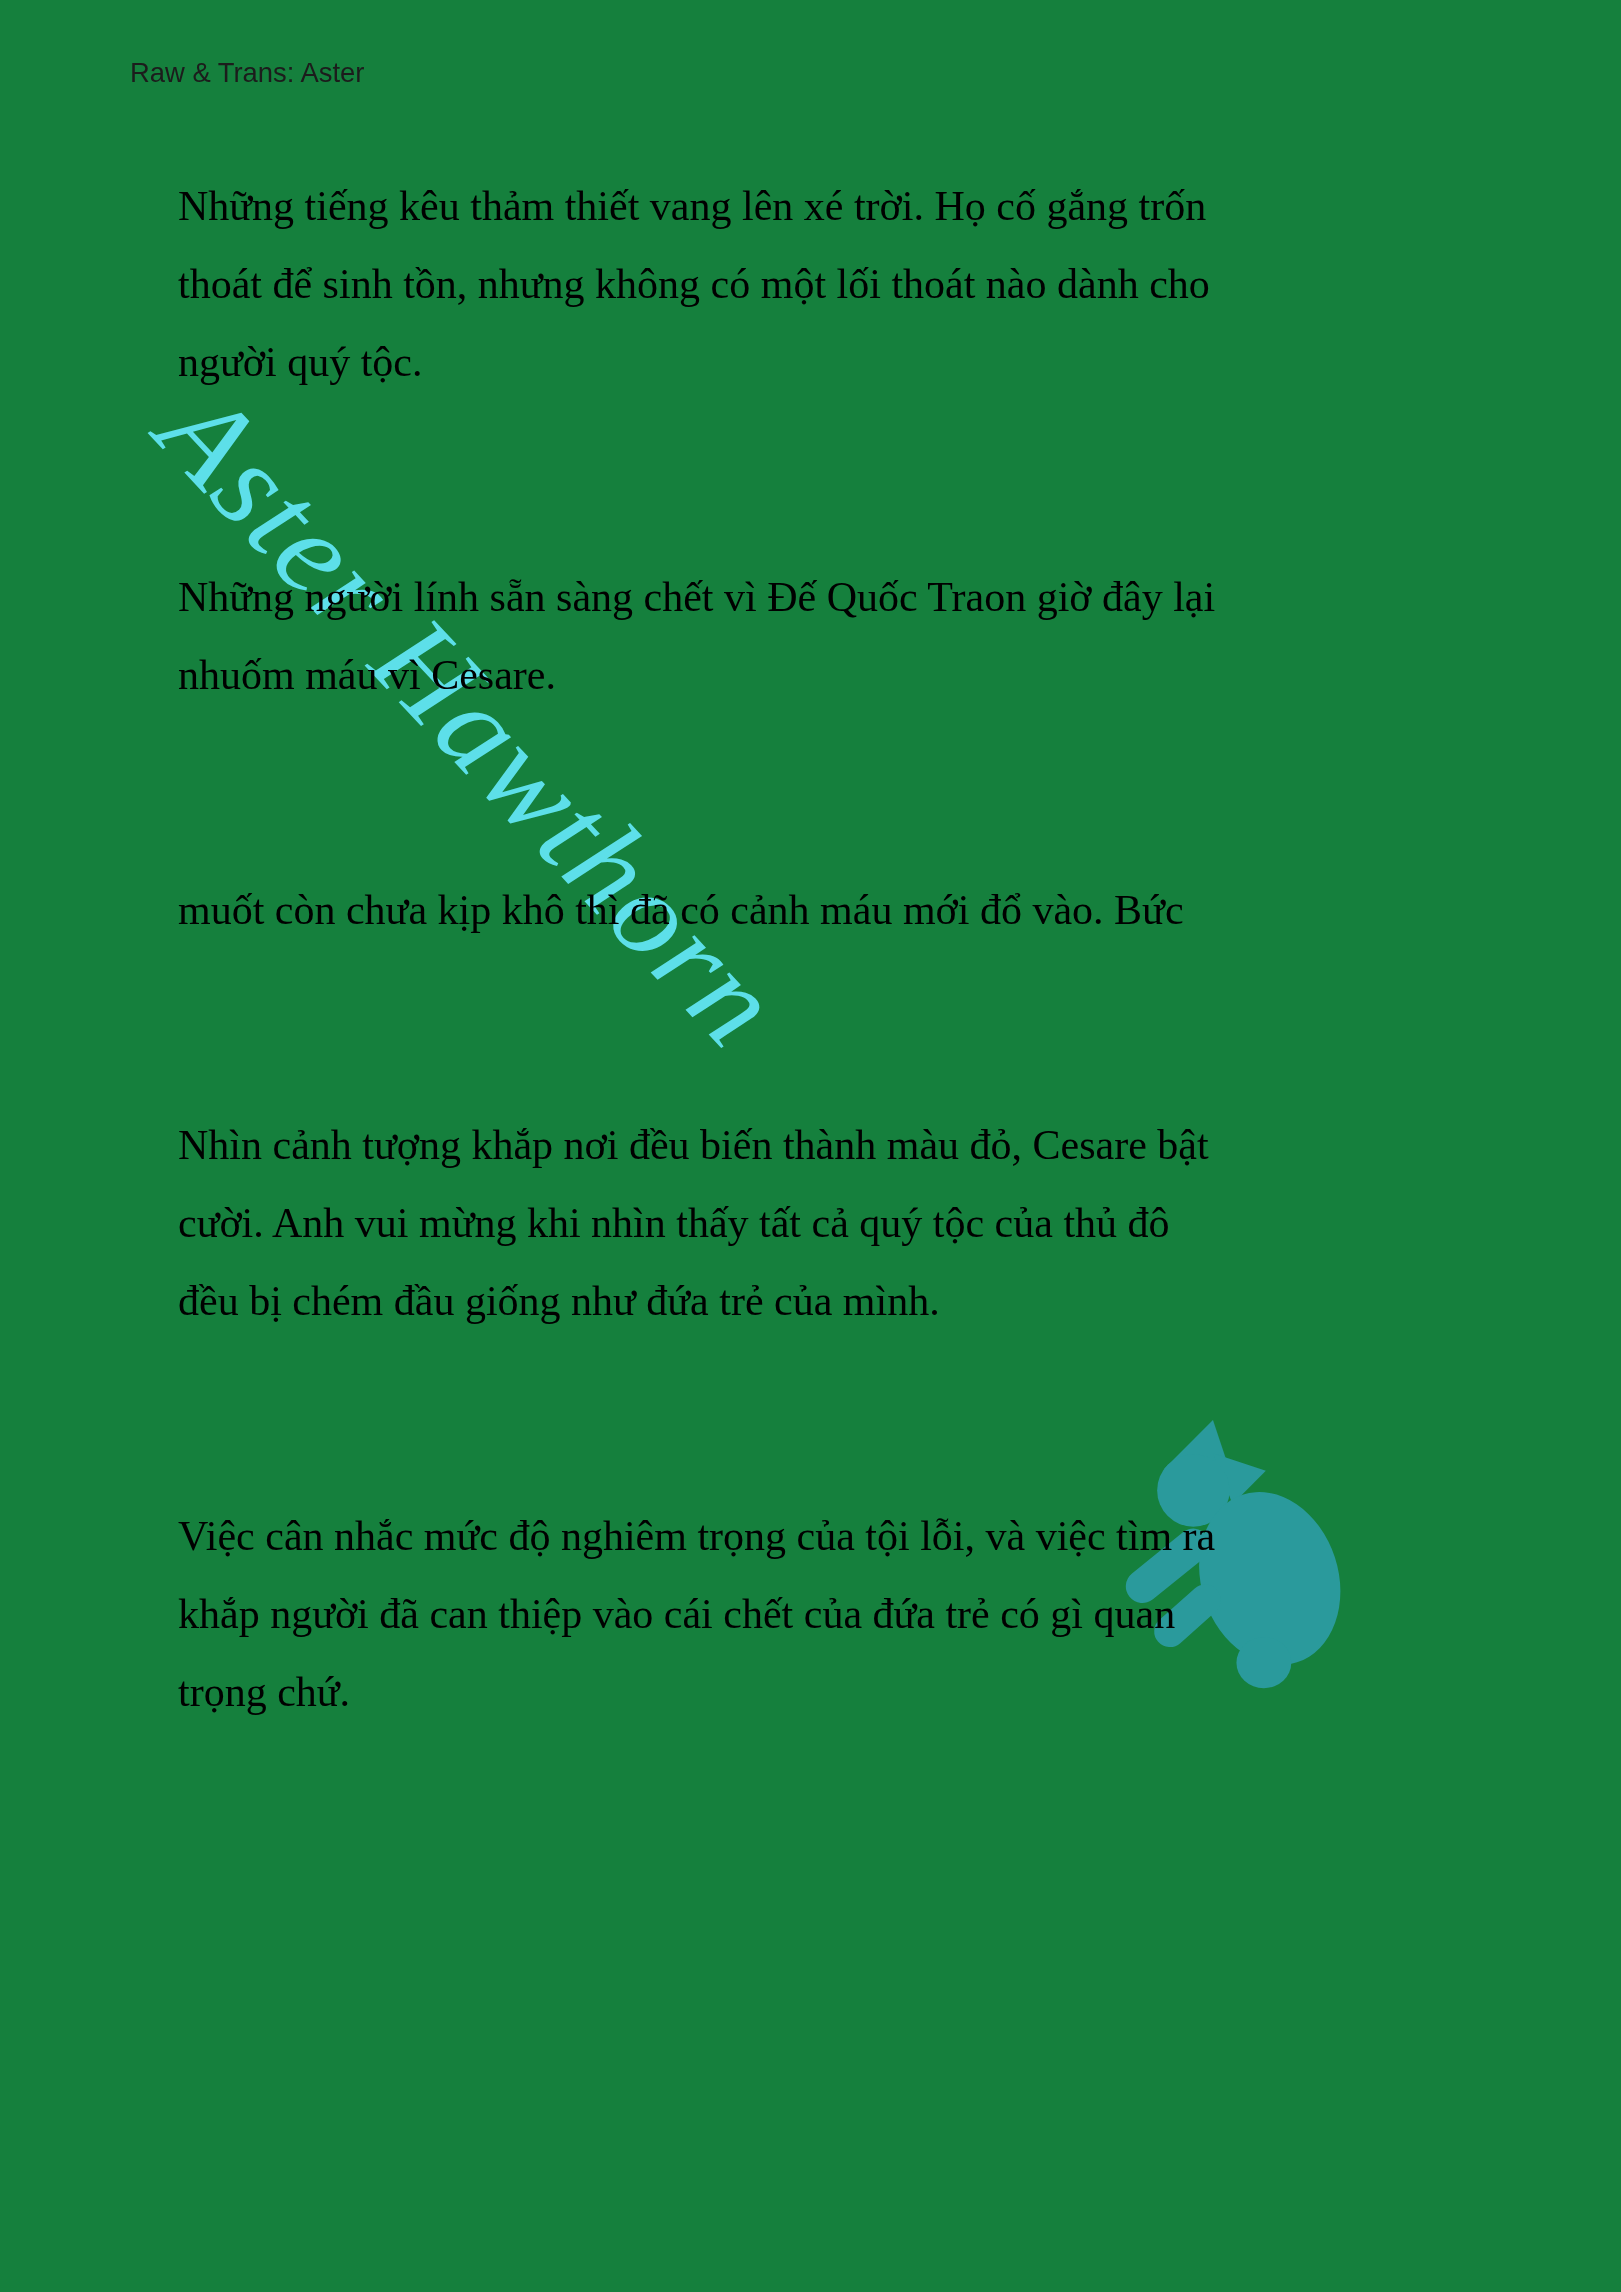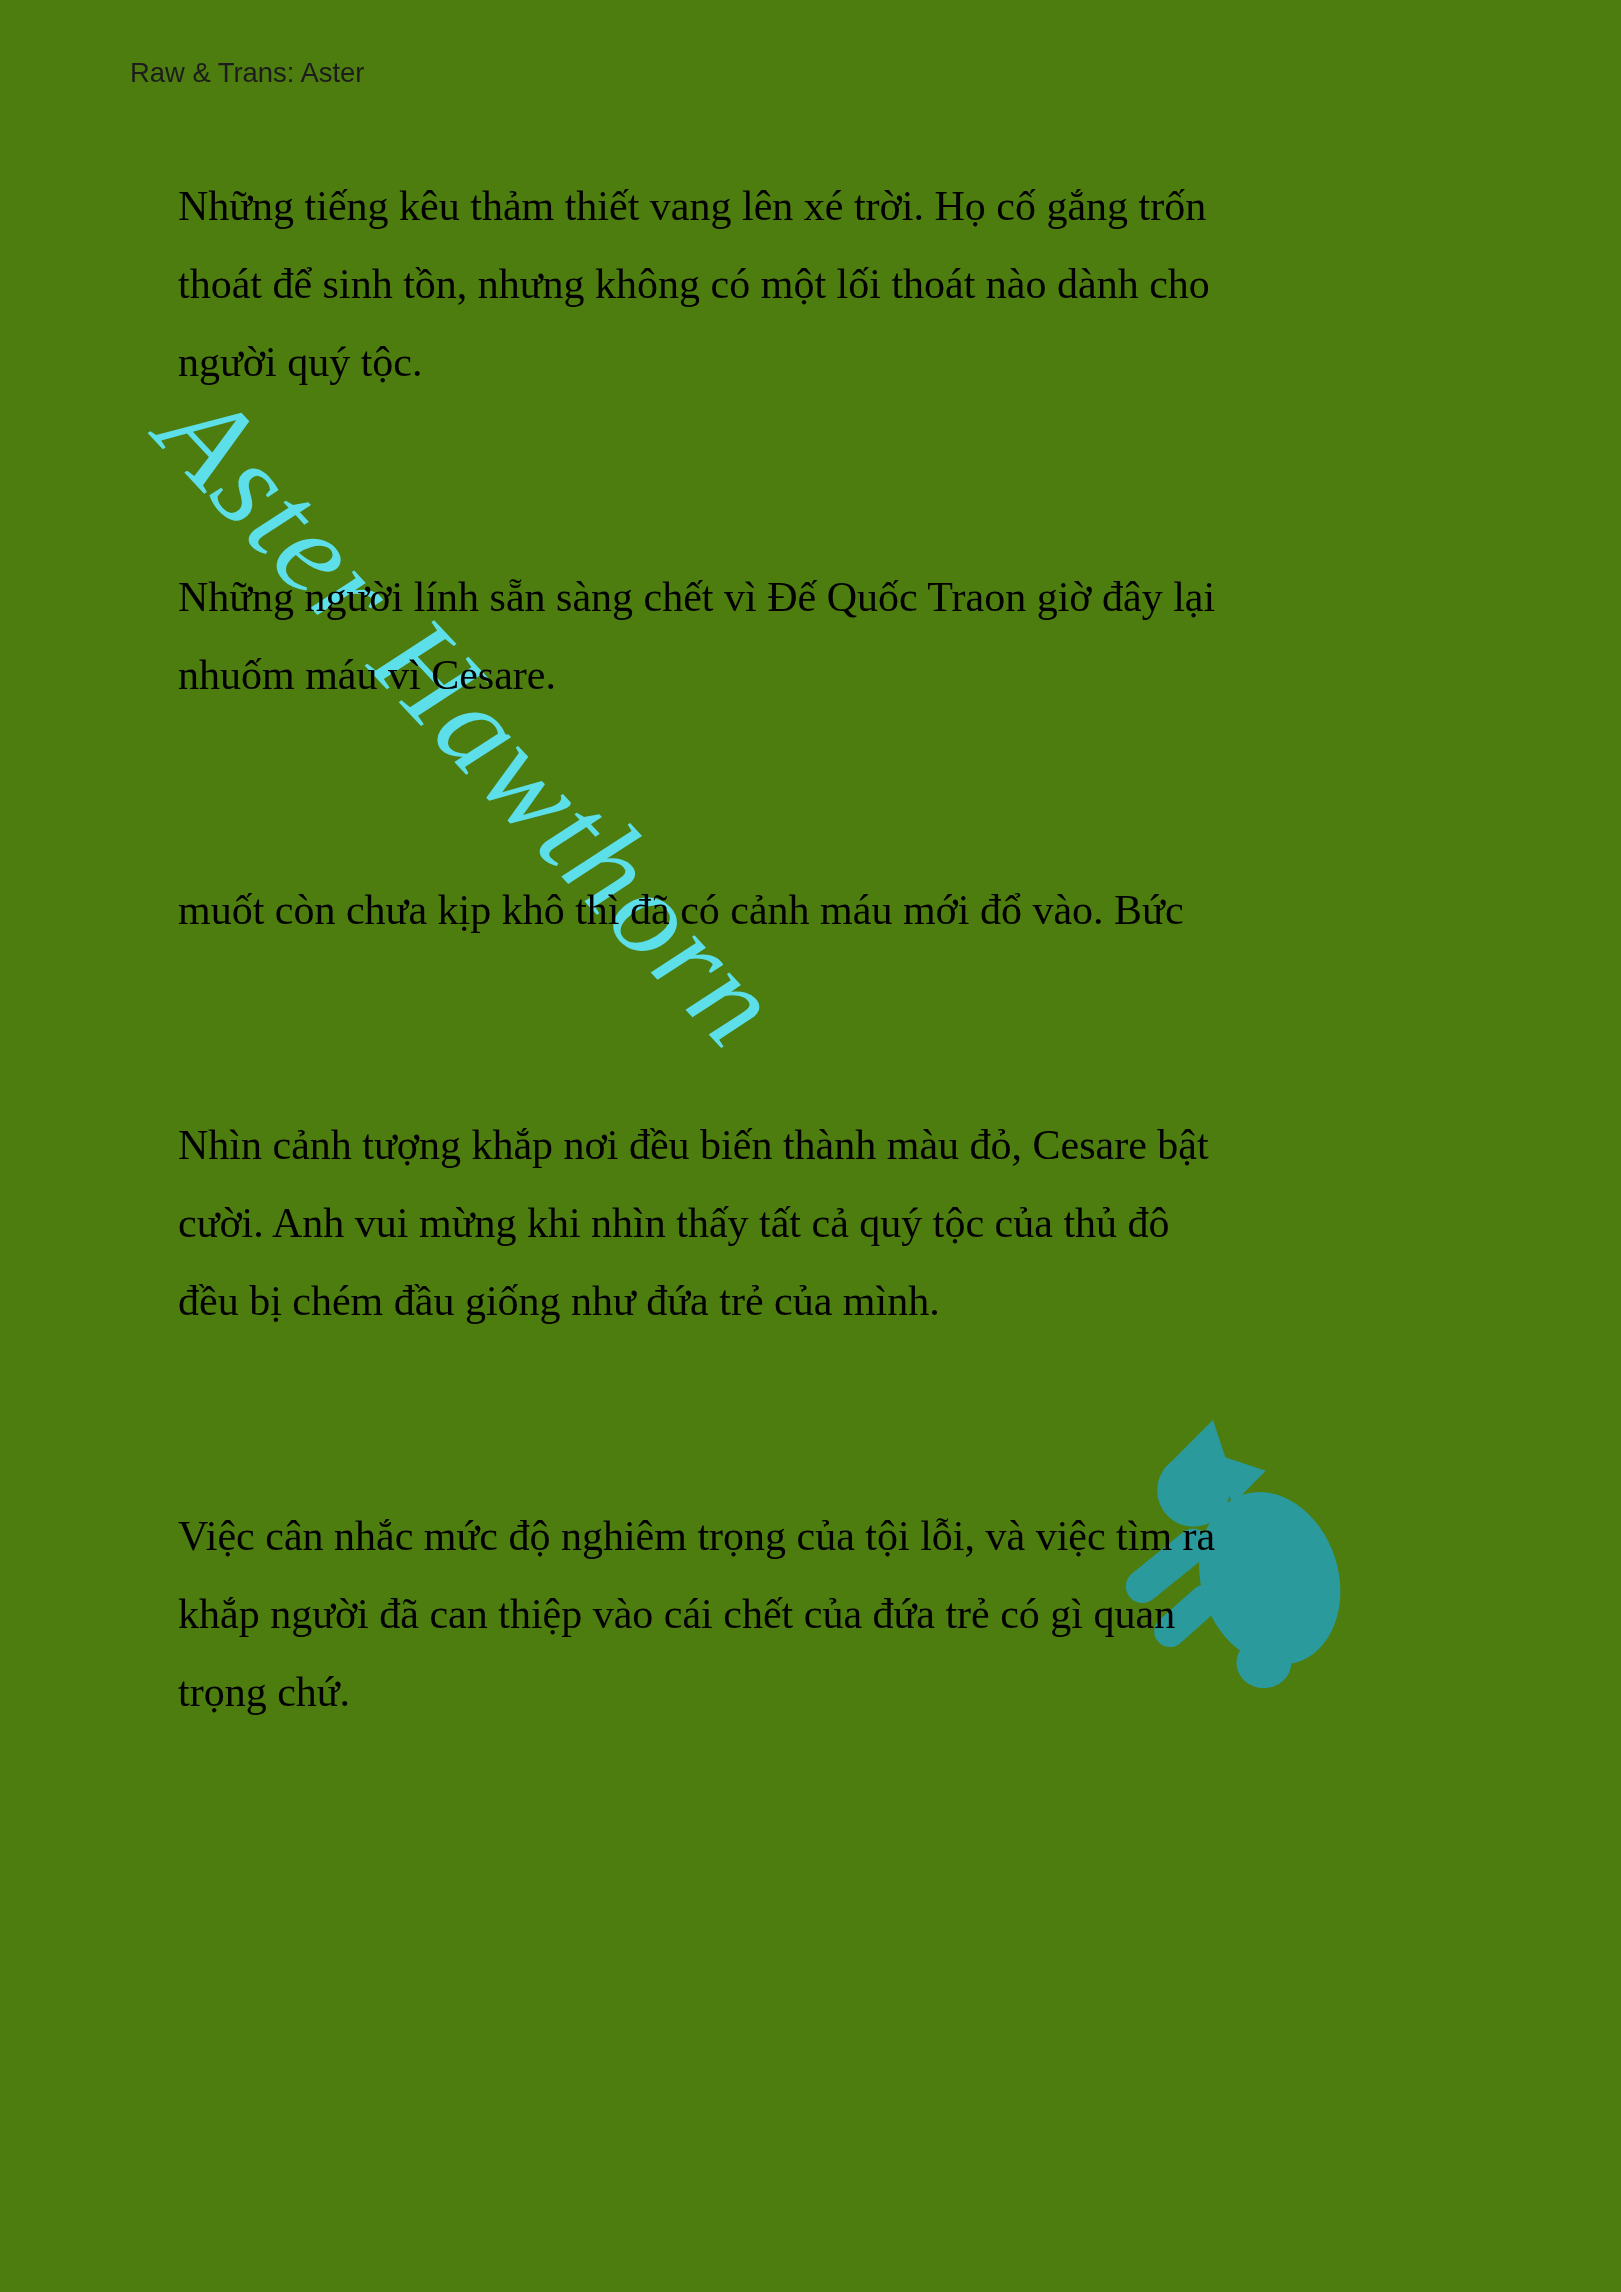--- a/index.html
+++ b/index.html
@@ -7,21 +7,21 @@
     width: 1621px; height: 2293px;
     background: #ffffff;
     overflow: hidden;
     position: relative;
     font-family: "Liberation Serif", serif;
   }
   .page {
     position: absolute;
     inset: 0;
     width: 1621px; height: 2293px;
-    background: #4d7c0f;
+    background: #15803d;
     padding-left: 16px;
   }
   .credits-header {
     position: absolute;
     left: 130px; top: 57px;
     font-family: "Liberation Sans", sans-serif;
     font-size: 27.4px;
     color: #1c1c1c;
     z-index: 3;
   }

